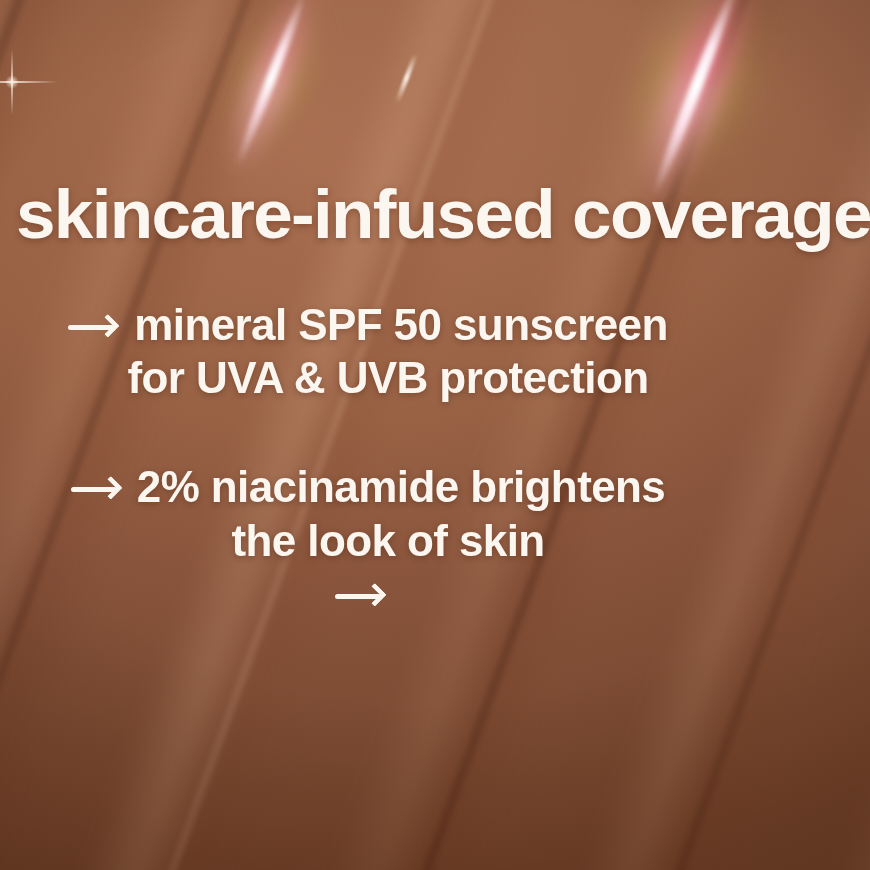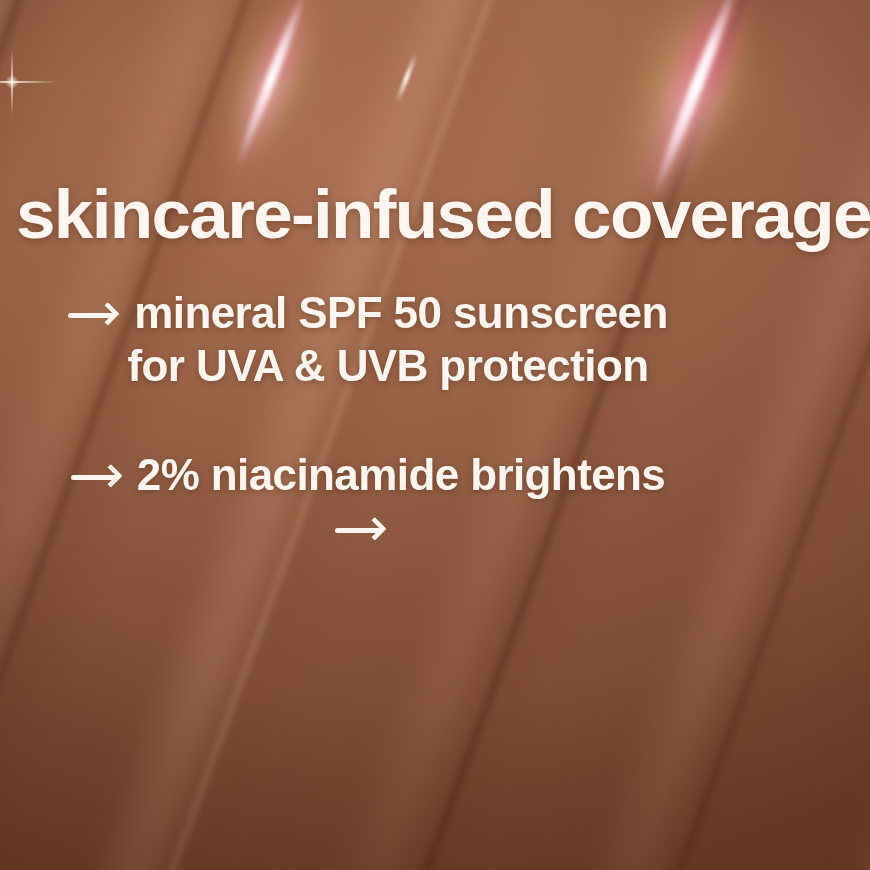--- a/index.html
+++ b/index.html
@@ -176,21 +176,21 @@
     line-height: 1;
     white-space: nowrap;
     text-shadow: 0 2px 7px rgba(70,30,14,.38);
     transform: scaleX(1.045);
     transform-origin: left center;
   }
 
   .bullets {
     position: absolute;
     left: 0;
-    top: 286px;
+    top: 298px;
     width: 736px;
   }
 
   .bullet {
     width: 100%;
     text-align: center;
     color: #fbf6ef;
     font-size: 44px;
     font-weight: 700;
     letter-spacing: -0.6px;
@@ -281,20 +281,21 @@
         <span class="line indent">for UVA &amp; UVB protection</span>
       </div>
 
       <div class="bullet b2">
         <span class="line">
           <span class="arrow">
             <span class="shaft"></span>
             <span class="head"></span>
           </span><span>2% niacinamide brightens</span>
         </span>
+        <span class="line indent">the look of skin</span>
       </div>
 
       <div class="bullet b3">
         <span class="line">
           <span class="arrow">
             <span class="shaft"></span>
             <span class="head"></span>
           </span>
         </span>
       </div>

